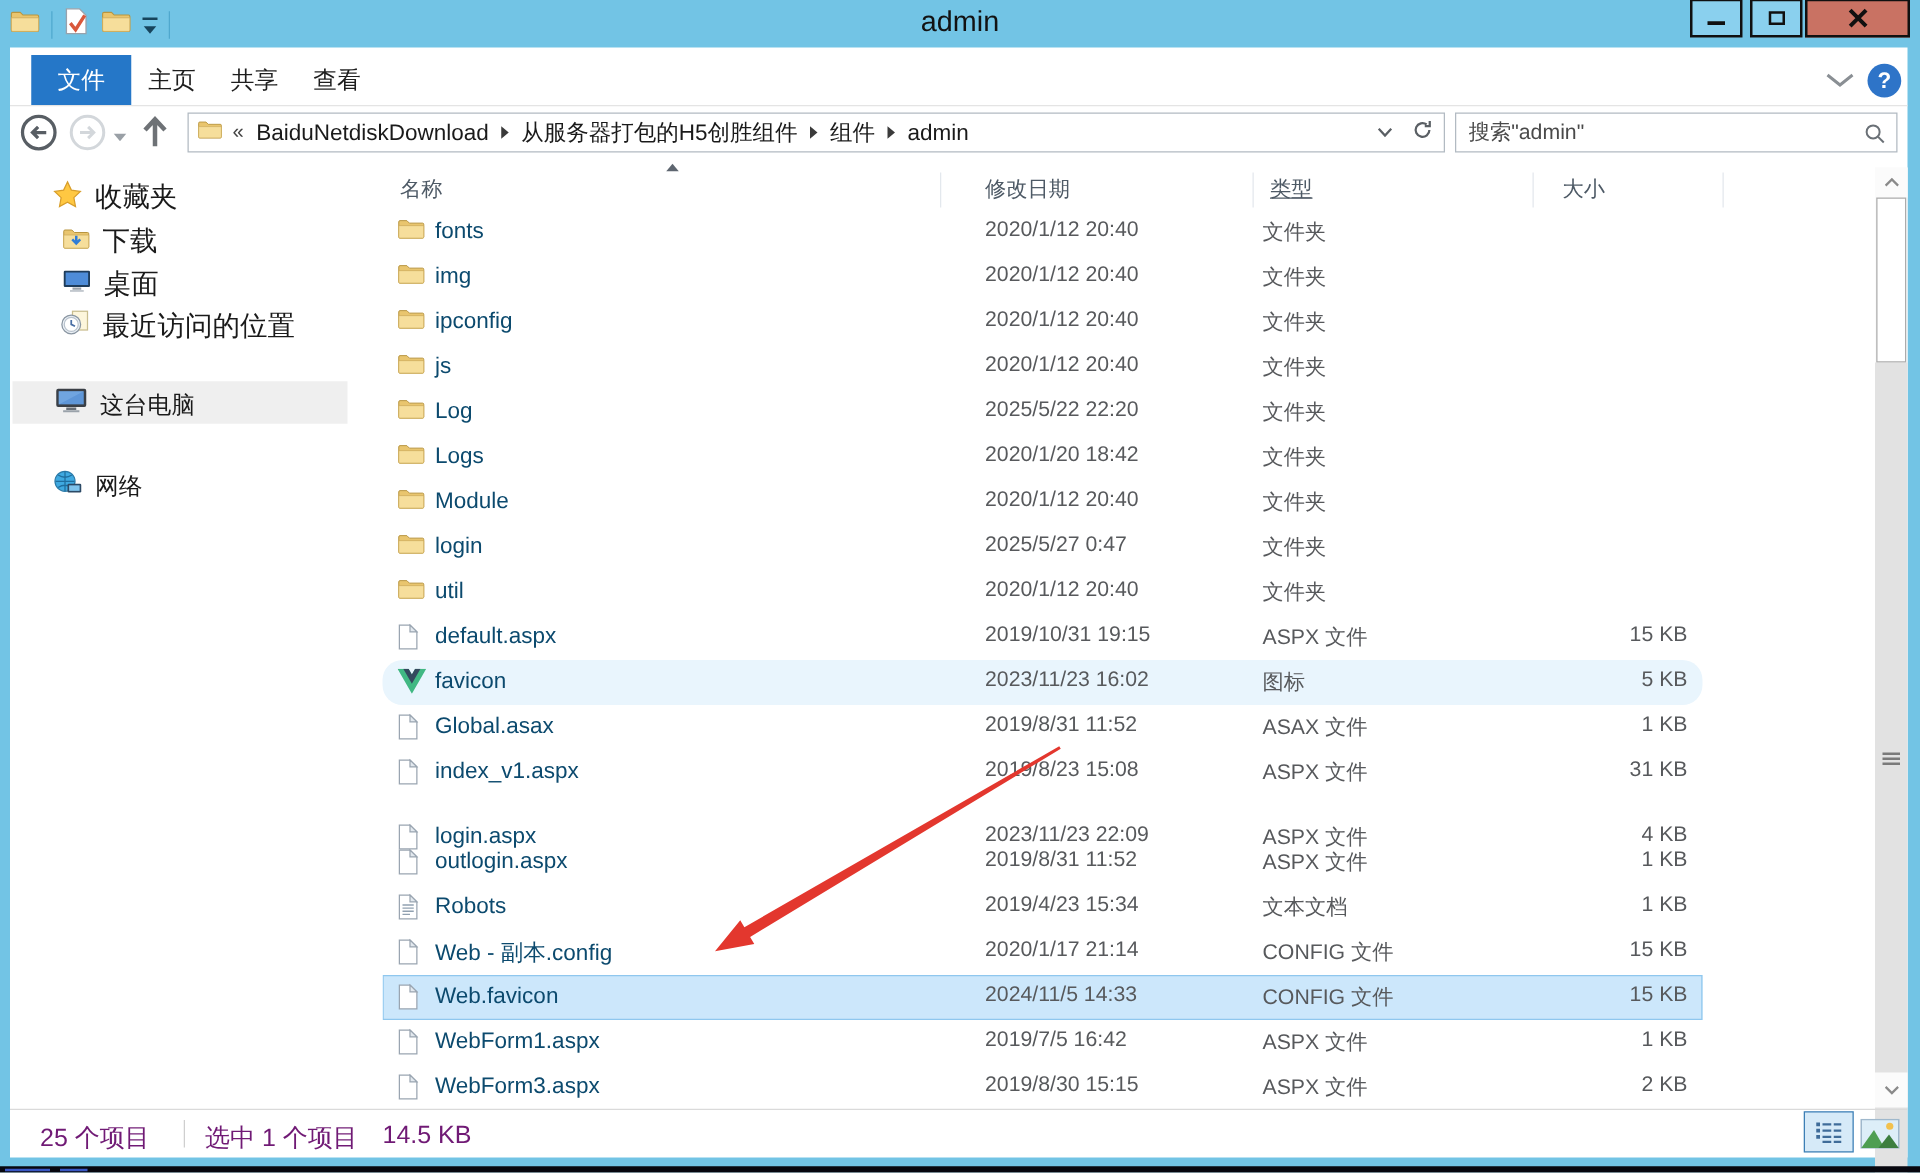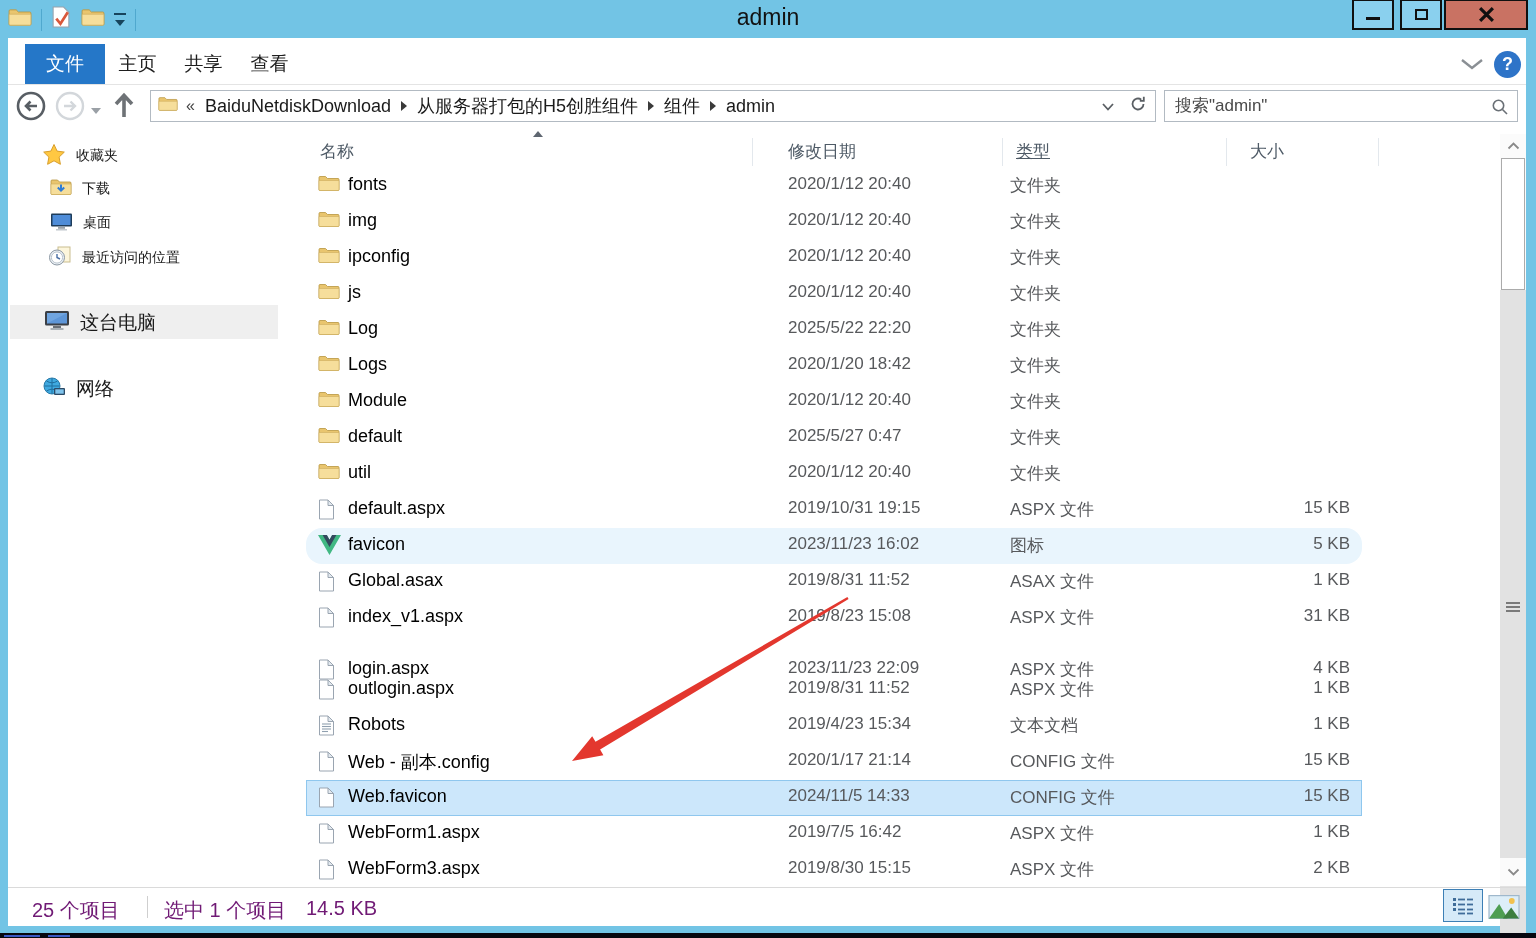--- a/index.html
+++ b/index.html
@@ -48,36 +48,36 @@
                border-left:6px solid #3A3A3A; margin:0 4px; }
   .crumb-right { position:absolute; right:8px; top:0; height:30px; display:flex; align-items:center; gap:14px; }
   .search-box { position:absolute; left:1164px; top:90px; width:354px; height:32px; border:1px solid #B2BAC2;
                 background:#fff; }
   .search-box input { position:absolute; left:10px; top:1px; width:310px; height:28px; border:none; outline:none;
                       font-size:17px; color:#333; font-family:inherit; background:transparent; }
   .search-box input::placeholder { color:#4A4A4A; opacity:1; }
   .search-glass { position:absolute; right:8px; top:7px; }
 
   
-  .side-item { position:absolute; display:flex; align-items:center; gap:10px; font-size:14px; color:#1A1A1A;
+  .side-item { position:absolute; display:flex; align-items:center; gap:10px; font-size:22px; color:#1A1A1A;
                white-space:nowrap; }
   .side-hl { position:absolute; left:10px; top:305px; width:268px; height:34px; background:#EFEFEF; }
 
   
   .col-hdr { position:absolute; top:140px; font-size:17px; color:#4E5A66; }
   .hdr-div { position:absolute; top:138px; width:1px; height:28px; background:#E3E8ED; }
   .sort-tri { position:absolute; left:533px; top:131px; width:0; height:0;
               border-left:5px solid transparent; border-right:5px solid transparent;
               border-bottom:6px solid #5E6670; }
   .file-row { position:absolute; left:306px; width:1056px; height:36px; }
   .file-row.hover { background:#E9F5FD;border-radius:16px; }
   .file-row.selected { background:#CCE7FB; box-shadow:inset 0 0 0 1px #8FC7EE; }
   .row-icon { position:absolute; left:12px; top:7px; }
   .cell { position:absolute; top:6px; white-space:nowrap; }
-  .cell-name { left:42px; font-size:18px; color:#000000; }
+  .cell-name { left:42px; font-size:18px; color:#0c4a6e; }
   .cell-date { left:482px; font-size:17px; color:#57595C; }
   .cell-type { left:704px; font-size:17px; color:#57595C; }
   .cell-size { right:12px; font-size:17px; color:#57595C; text-align:right; }
 
   
   .scrollbar { position:absolute; left:1500px; top:134px; width:26px; height:752px; background:#FBFBFB; }
   .scroll-track { position:absolute; left:0; top:156px; width:26px; height:702px; background:#E2E2E2; }
   .scroll-thumb { position:absolute; left:1px; top:24px; width:24px; height:132px; background:#FFFFFF;
                   border:1px solid #ABABAB; }
   .scroll-up { position:absolute; left:0; top:0; width:26px; height:24px; background:#FBFBFB;
@@ -357,21 +357,21 @@
         <span class="cell cell-name">Module</span>
         <span class="cell cell-date">2020/1/12 20:40</span>
         <span class="cell cell-type">文件夹</span>
         <span class="cell cell-size"></span>
       </div>
       <div class="file-row" style="top: 420px;">
         <span class="row-icon"><svg width="22" height="17" viewBox="0 0 22 17">
             <path d="M1 2.5Q1 1.5 2 1.5L7.5 1.5 9.5 3.5 20 3.5Q21 3.5 21 4.5L21 14.5Q21 15.5 20 15.5L2 15.5Q1 15.5 1 14.5Z" fill="#E9C56E" stroke="#B8953F" stroke-width="0.8"></path>
             <path d="M1 5.5 21 5.5 21 14.5Q21 15.5 20 15.5L2 15.5Q1 15.5 1 14.5Z" fill="#F6DE9B" stroke="#CDAC5C" stroke-width="0.6"></path>
           </svg></span>
-        <span class="cell cell-name">default</span>
+        <span class="cell cell-name">login</span>
         <span class="cell cell-date">2025/5/27 0:47</span>
         <span class="cell cell-type">文件夹</span>
         <span class="cell cell-size"></span>
       </div>
       <div class="file-row" style="top: 456px;">
         <span class="row-icon"><svg width="22" height="17" viewBox="0 0 22 17">
             <path d="M1 2.5Q1 1.5 2 1.5L7.5 1.5 9.5 3.5 20 3.5Q21 3.5 21 4.5L21 14.5Q21 15.5 20 15.5L2 15.5Q1 15.5 1 14.5Z" fill="#E9C56E" stroke="#B8953F" stroke-width="0.8"></path>
             <path d="M1 5.5 21 5.5 21 14.5Q21 15.5 20 15.5L2 15.5Q1 15.5 1 14.5Z" fill="#F6DE9B" stroke="#CDAC5C" stroke-width="0.6"></path>
           </svg></span>
         <span class="cell cell-name">util</span>

